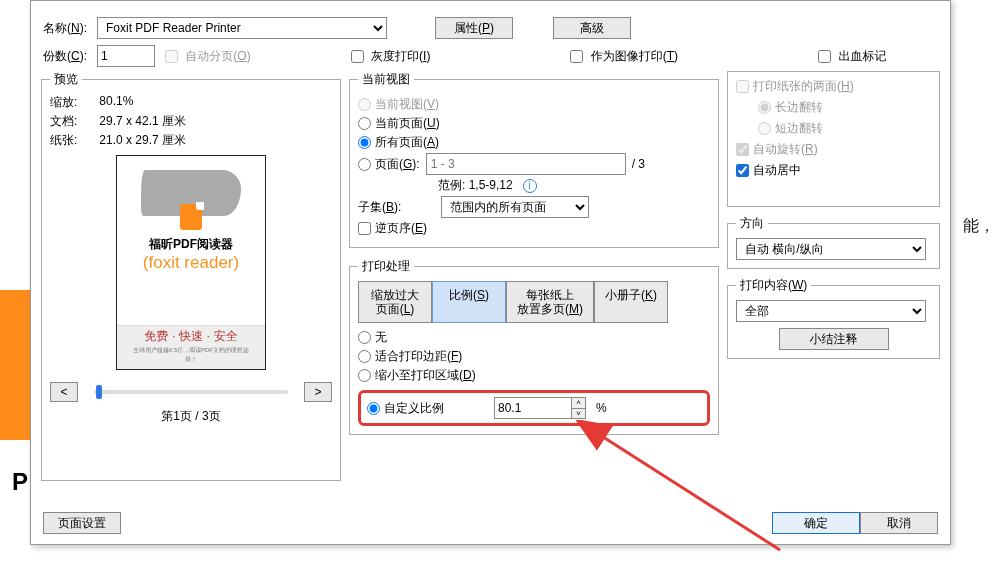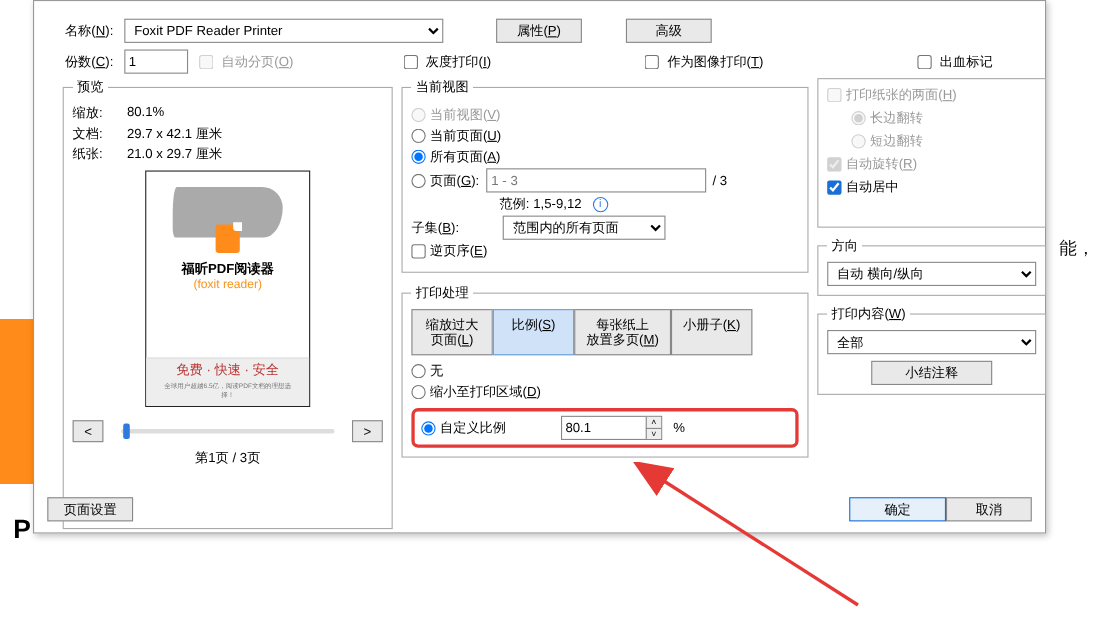--- a/index.html
+++ b/index.html
@@ -1,23 +1,23 @@
 <!DOCTYPE html>
 <html><head>
 <meta charset="utf-8">
 <style>
   * { box-sizing: border-box; font-family: "Microsoft YaHei", "SimSun", sans-serif; font-size: 12px; }
   body { margin: 0; background: #fff; position: relative; width: 1001px; height: 574px; overflow: hidden; }
   .bg-orange { position: absolute; left: 0; top: 290px; width: 30px; height: 150px; background: #ff8c1a; }
   .bg-text { position: absolute; left: 963px; top: 216px; font-size: 16px; color: #111; }
   .bg-big-p { position: absolute; left: 12px; top: 468px; font-size: 24px; font-weight: 700; }
   .dialog {
-    position: absolute; left: 30px; top: 0; width: 921px; height: 485px;
+    position: absolute; left: 30px; top: 0; width: 921px; height: 545px;
     background: #fff; border: 1px solid #999; box-shadow: 2px 2px 6px rgba(0,0,0,.25);
-    padding: 8px 26px;
+    padding: 8px 10px;
   }
   .row { display: flex; align-items: center; }
   .top-row { gap: 10px; margin: 8px 2px 6px; }
   .lbl { white-space: nowrap; }
   .u { text-decoration: underline; }
   select { height: 22px; border: 1px solid #888; background:#fff; padding: 0 4px; }
   .sel-printer { width: 290px; }
   .btn {
     height: 22px; min-width: 78px; border: 1px solid #888; background:#e9e9e9;
     padding: 0 8px; cursor: pointer;
@@ -39,21 +39,21 @@
   
   .preview-field { height: 410px; }
   .kv { display:flex; gap: 22px; margin-bottom: 2px; }
   .thumb-wrap { display:flex; justify-content:center; margin-top: 6px; }
   .thumb { width: 150px; height: 215px; border:1px solid #222; background:#fff; position:relative; display:flex; flex-direction:column; align-items:center; }
   .thumb-inner { margin-top:10px; width:118px; padding-top:4px; }
   .world { width: 100px; height: 46px; margin: 0 auto; background:#565656; border-radius: 6px 30px 28px 4px / 40px 30px 44px 14px; opacity:.5; }
   .pdf-icon { width:22px; height:26px; background:#ff8c1a; border-radius:3px; margin:-12px auto 6px; position:relative; }
   .pdf-icon::after{content:""; position:absolute; right:-2px; top:-2px; width:8px;height:8px;background:#fff; border-radius:0 0 0 3px;}
   .thumb-title { font-weight:700; text-align:center; margin-top:6px; }
-  .thumb-sub { text-align:center; color:#f7941e; font-size:11px; }
+  .thumb-sub { text-align:center; color:#f7941e; font-size:17px; }
   .thumb-foot { margin-top:auto; width:100%; text-align:center; font-size:10px; color:#b33; background:#eee; padding:2px 0 4px; border-top:1px solid #ddd;}
   .thumb-foot .small { color:#777; font-size:7px; display:block; transform:scale(.85);}
   .nav-row { display:flex; align-items:center; gap:10px; margin-top:12px; justify-content:center; }
   .nav-btn { width:28px; height:20px; border:1px solid #888; background:#e9e9e9; display:flex; align-items:center; justify-content:center; cursor:pointer;}
   .slider { flex:1; height: 4px; background:#ddd; position:relative; border-radius:2px; margin:0 6px; }
   .slider .pos { position:absolute; left:2px; top:-5px; width:6px; height:14px; background:#2e7adf; border-radius:2px; }
   .page-num { text-align:center; margin-top:6px; }
 
   
   .range-field { }
@@ -218,20 +218,23 @@
           <div class="tab active"><span>比例(</span><span class="u">S</span><span>)</span></div>
           <div class="tab"><span style="white-space: pre-line;">每张纸上
 放置多页(</span><span class="u">M</span><span>)</span></div>
           <div class="tab"><span>小册子(</span><span class="u">K</span><span>)</span></div>
         </div>
         <div class="handling-options">
           <div class="range-row">
               <label><input type="radio" name="sc" style=""><span>无</span></label>
             </div>
           <div class="range-row">
+              <label><input type="radio" name="sc" style=""><span>适合打印边距(</span><span class="u">F</span><span>)</span></label>
+            </div>
+          <div class="range-row">
               <label><input type="radio" name="sc" style=""><span>缩小至打印区域(</span><span class="u">D</span><span>)</span></label>
             </div>
           <div class="highlight-box">
             <label><input type="radio" name="sc" checked="" style=""><span>自定义比例</span></label>
             <span style="width:30px"></span>
             <span class="spin-wrap">
               <input class="scale-input" value="80.1" style="">
               <span class="spin-btns">
                   <span>˄</span>
                   <span>˅</span>

